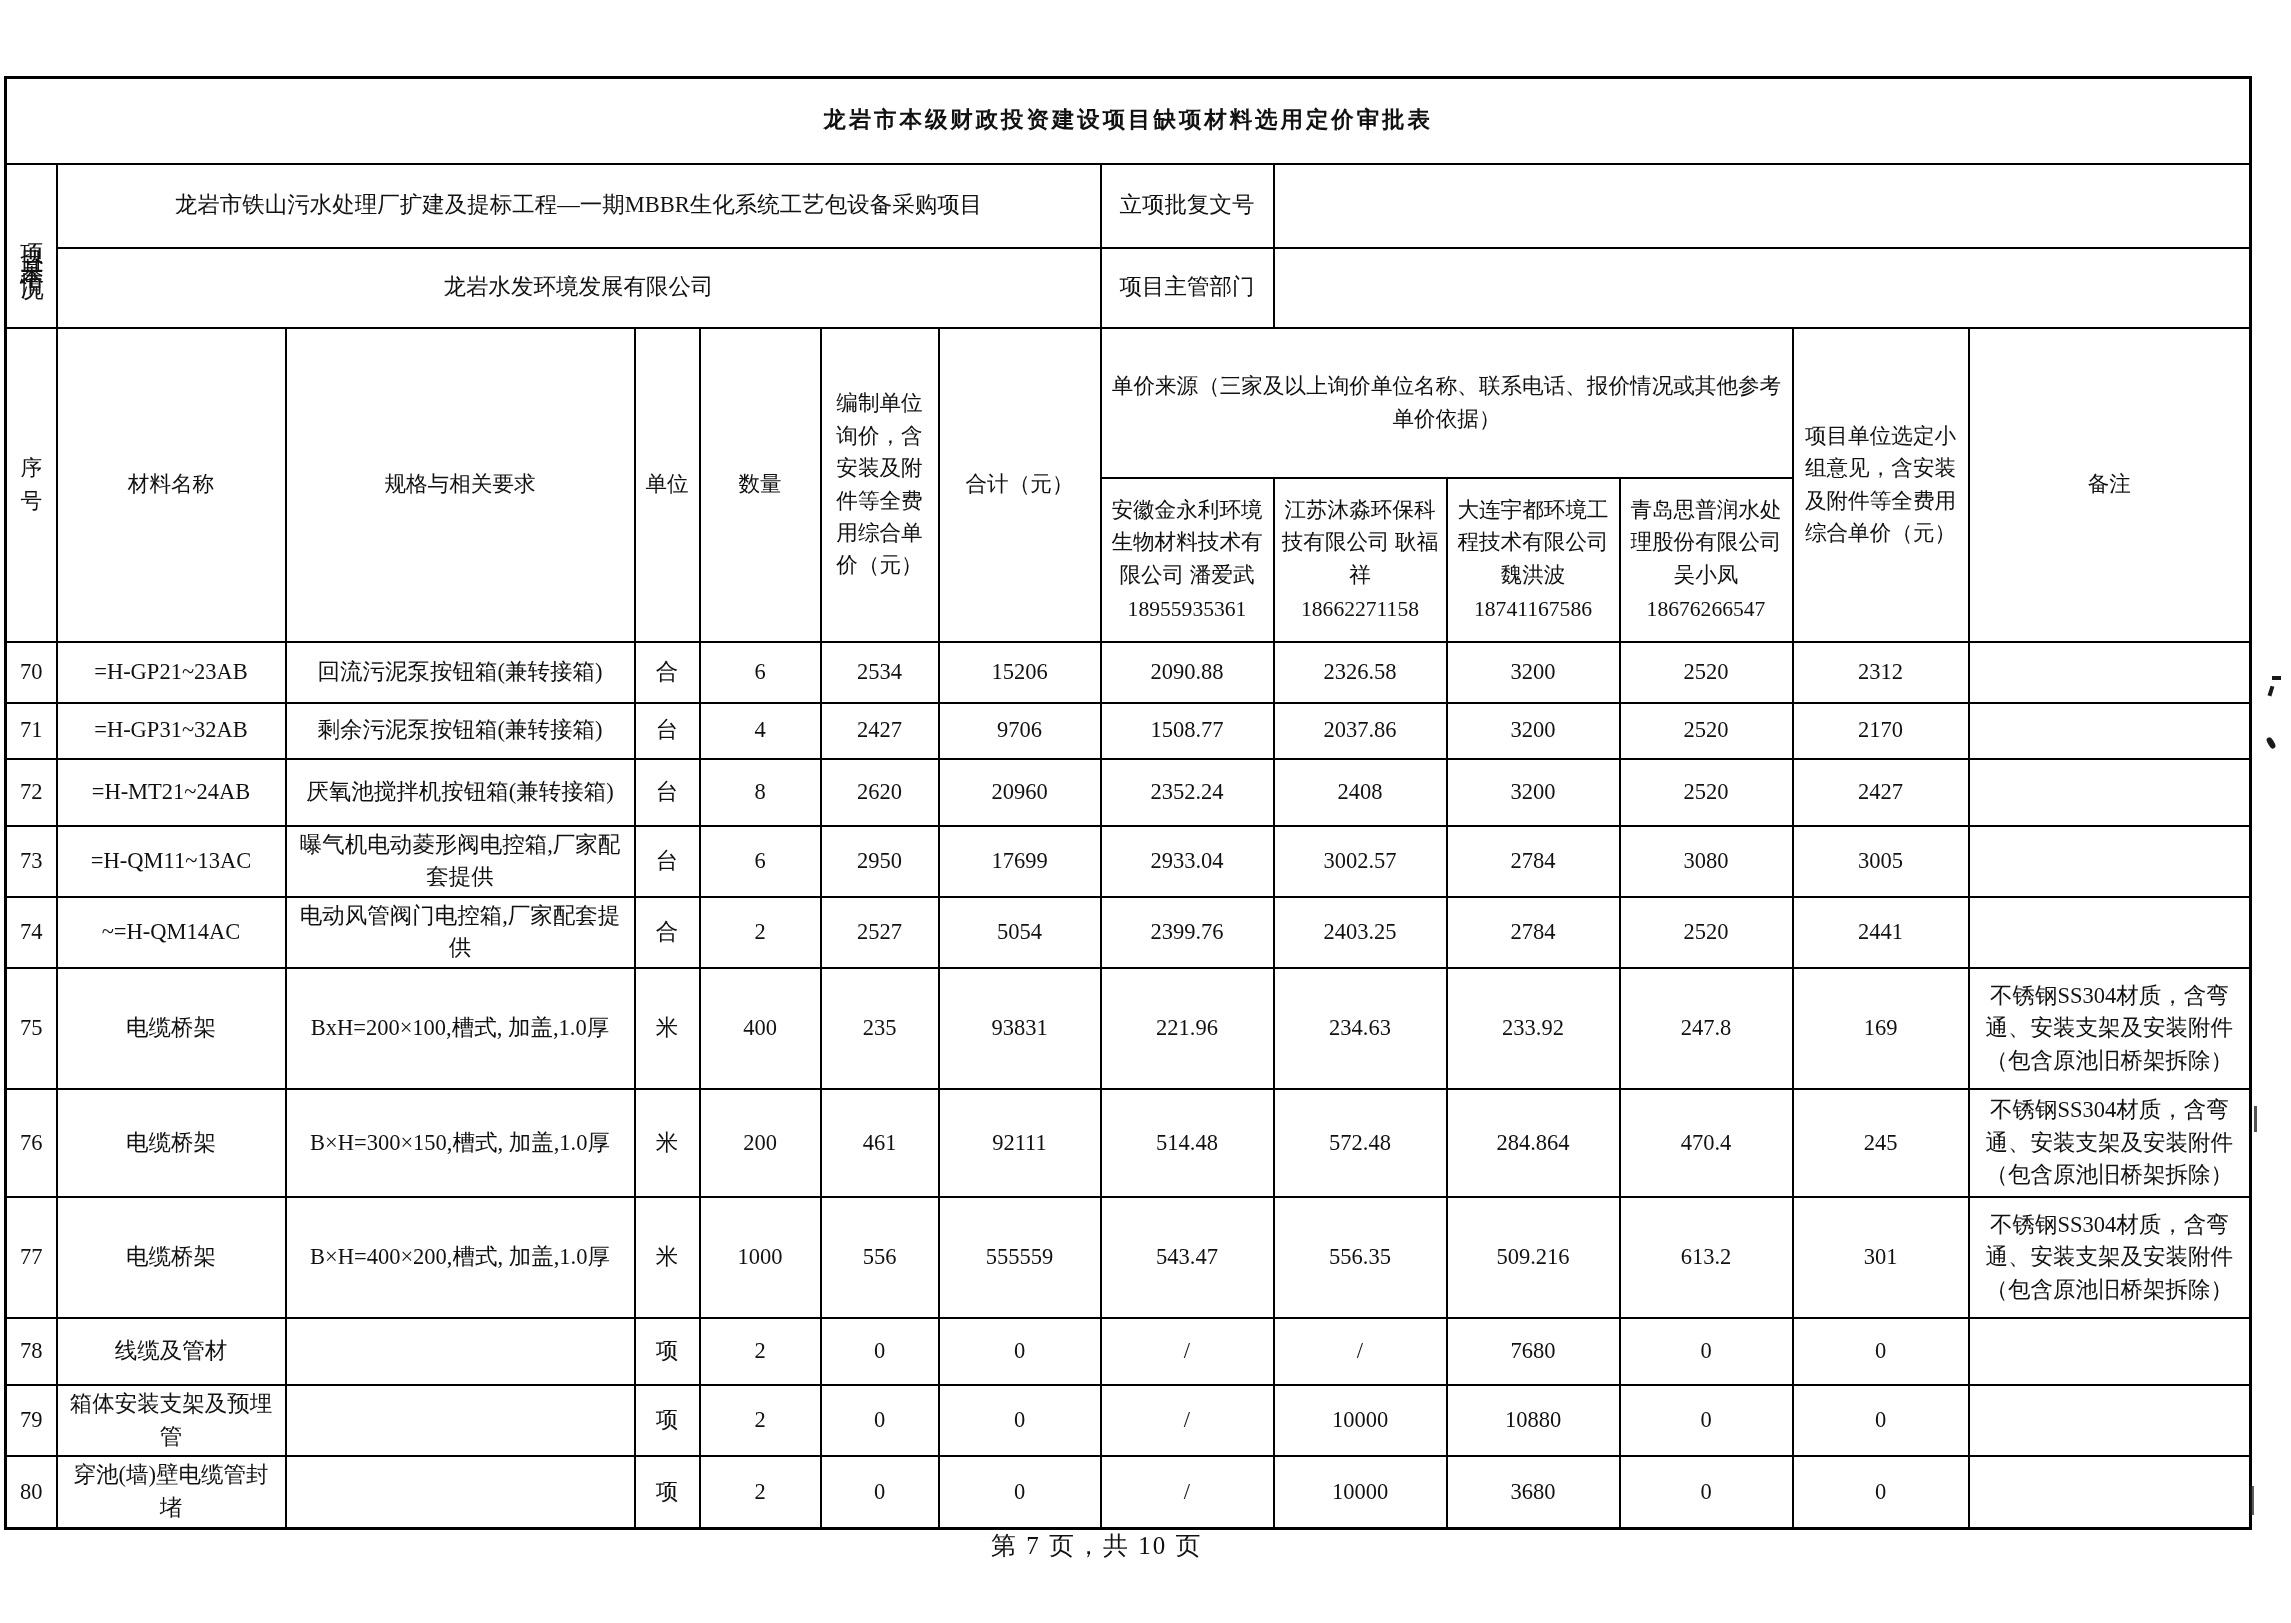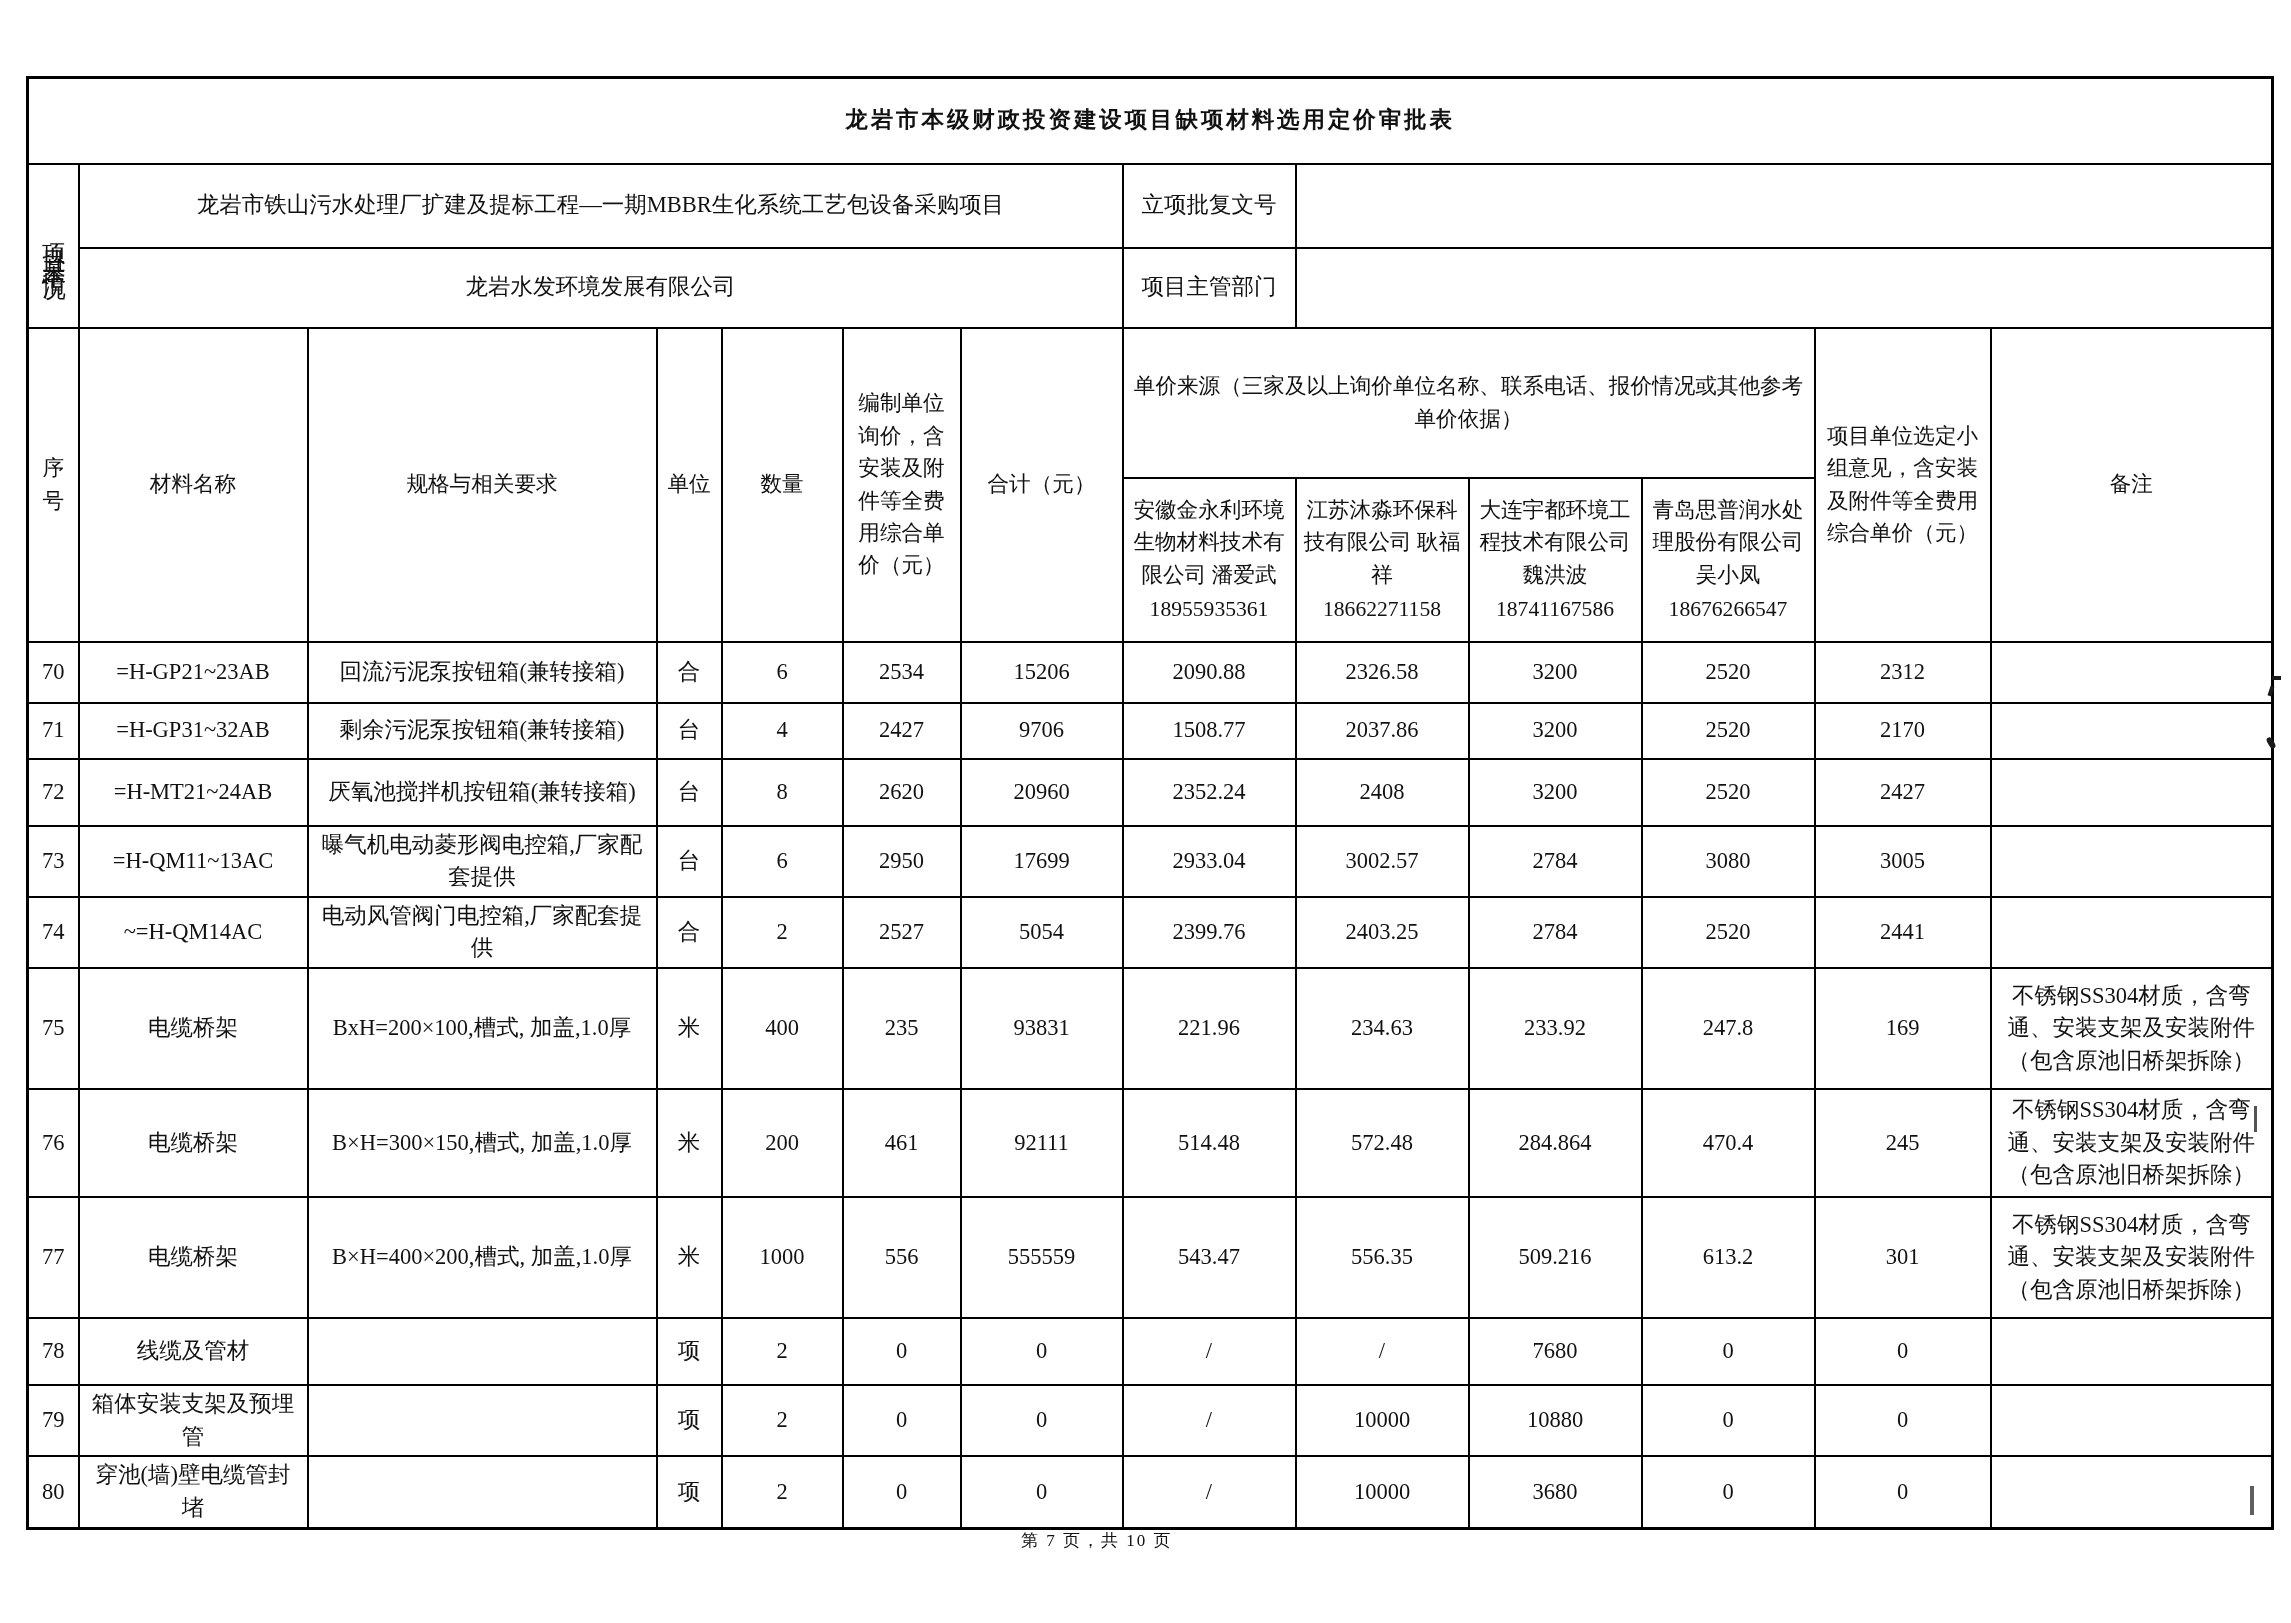--- a/index.html
+++ b/index.html
@@ -5,21 +5,21 @@
   html,body{margin:0;padding:0;background:#e8e8e8;}
   .page{
     position:relative;
     width:2292px;height:1623px;
     background:#ffffff;
     font-family:"Liberation Serif","DejaVu Serif",serif;
     color:#111;
     overflow:hidden;
   }
   table.doc{
-    position:absolute;left:26px;top:76px;
+    position:absolute;left:4px;top:76px;
     width:2243px;
     border-collapse:collapse;
     table-layout:fixed;
     border:3.9px solid #000;
   }
   table.doc td{
     border-style:solid;
     border-color:#000;
     border-width:2.9px 2px;
     text-align:center;
@@ -50,21 +50,21 @@
   td.vendor{padding:3.9px 3.9px;font-size:21.6px;line-height:1.55;}
   .vendor-phone{margin-top:2px;}
   td.seq-head{font-size:23.5px;line-height:1.6;}
   td.remark-cell{font-size:21.6px;line-height:1.55;padding:3.9px 7.8px;}
   td.spec-cell{font-size:21.6px;margin-top:8px;}
   td.code-cell{font-size:21.6px;letter-spacing:0px;}
   .footer{
     position:absolute;
     left:13.7px;top:1529px;width:2166px;
     text-align:center;
-    font-size:17px;
+    font-size:25px;
     letter-spacing:2px;
   }
   .artifact{position:absolute;background:#1a1a1a;}
   .a1{left:2272px;top:676px;width:8.8px;height:3.9px;}
   .a2{left:2269px;top:686px;width:3.9px;height:9.8px;transform:rotate(18deg);}
   .a3{left:2268px;top:737px;width:5.9px;height:11.8px;transform:rotate(-30deg);border-radius:40%;}
   .a4{left:2254px;top:1106px;width:2.9px;height:25.5px;opacity:.75;}
   .a5{left:2250px;top:1486px;width:3.9px;height:29px;opacity:.7;}
 </style>
 </head>

